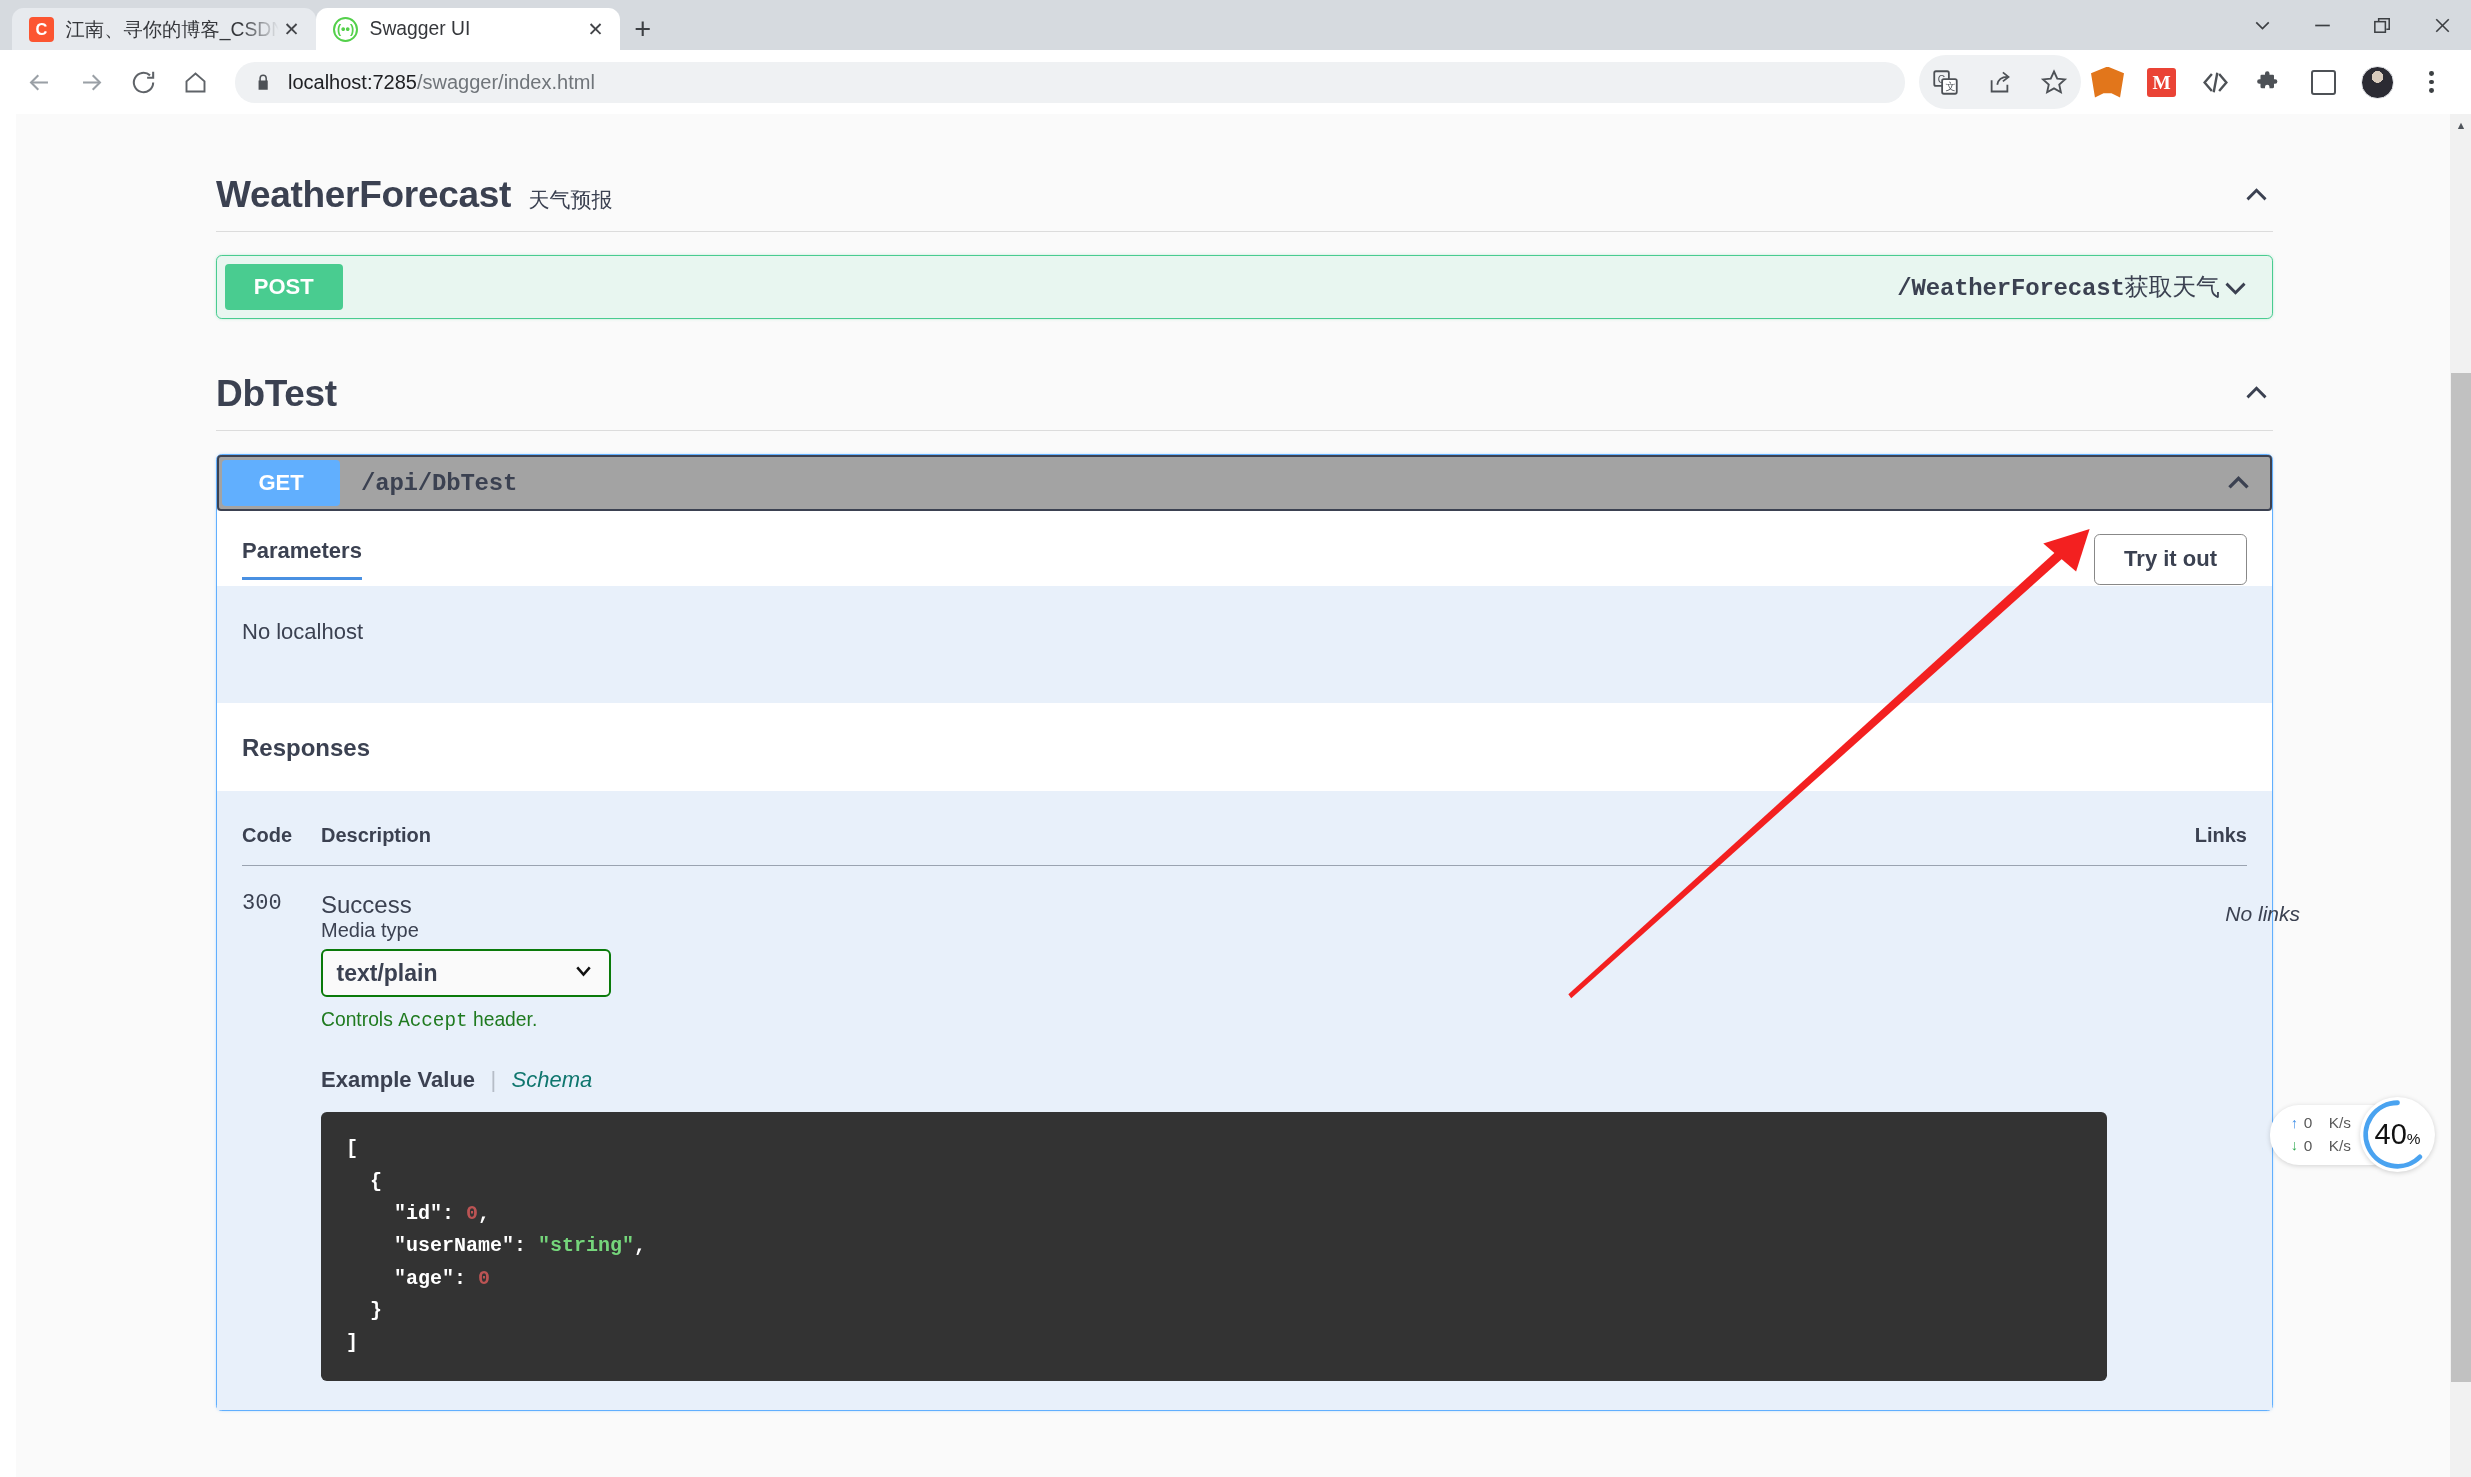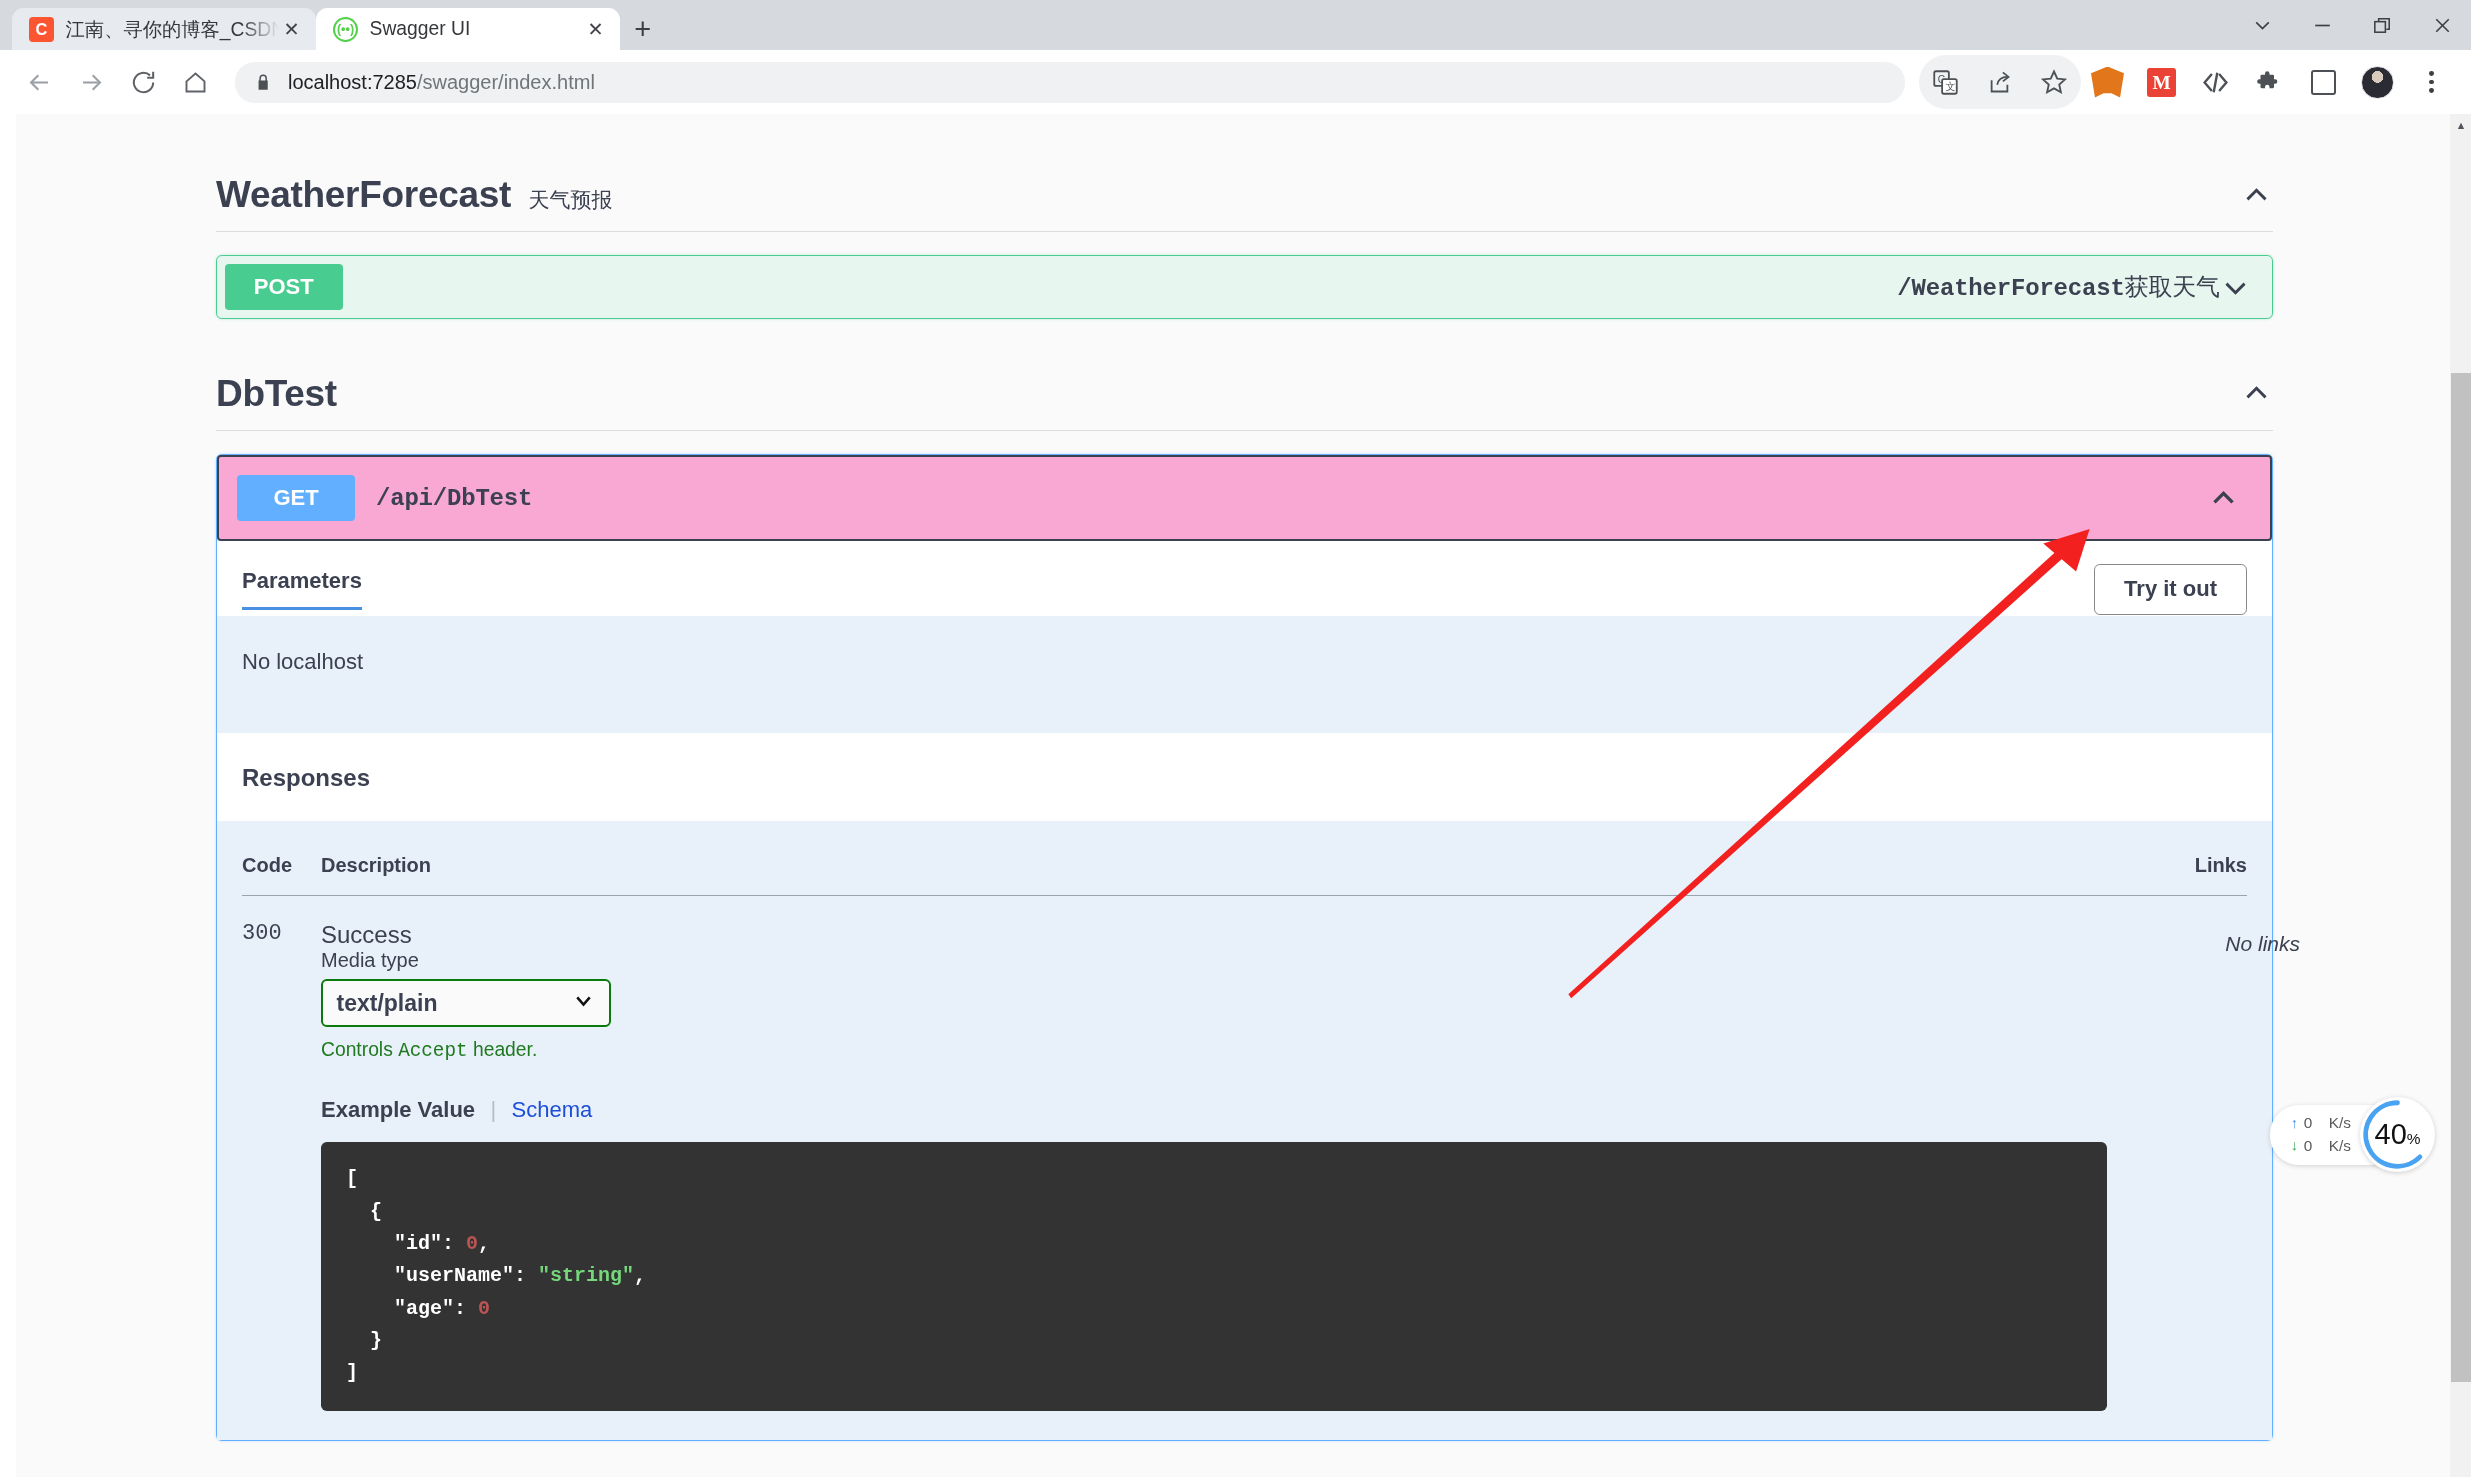--- a/index.html
+++ b/index.html
@@ -138,22 +138,22 @@
     text-align: right;
   }
   .op.get {
     background: #f0f6fd; border-color: #61affe;
     box-shadow: 0 0 2.9px rgba(97,175,254,.35);
   }
   .op-summary {
     display: flex; align-items: center; padding: 7.7px; cursor: pointer;
   }
   .op.get .op-summary {
-    border: 2.9px solid #3b4151; border-radius: 3.9px; background: #f9a8d4;
-    padding: 18px;
+    border: 2.9px solid #3b4151; border-radius: 3.9px; background: #a3a3a3;
+    padding: 3px;
   }
   .method {
     width: 118px; height: 46px; border-radius: 3.9px; color: #fff;
     font-size: 22px; font-weight: bold; display: flex; align-items: center;
     justify-content: center; font-family: "Liberation Sans", sans-serif;
     flex: 0 0 118px;
   }
   .method.post { background: #49cc90; }
   .method.get { background: #61affe; }
   .op-path {
@@ -207,21 +207,21 @@
     width: 290px; height: 48px; border: 2.9px solid #0a7a0a; border-radius: 5.8px;
     background: #fafafa; display: flex; align-items: center;
     justify-content: space-between; padding: 0 13.5px; cursor: pointer;
   }
   .mt-select span { font-size: 23px; font-weight: bold; color: #3b4151; }
   .mt-note { font-size: 19.3px; color: #1f7a1f; margin-top: 11.6px; }
   .mt-note code { font-family: "Liberation Mono", monospace; }
   .ev-row { margin-top: 35px; font-size: 22px; color: #3b4151; display: flex; align-items: center; }
   .ev-row .ev-active { font-weight: bold; }
   .ev-row .sep { color: #b6bdc7; margin: 0 15.4px; }
-  .ev-row .ev-other { color: #1d4ed8; cursor: pointer; }
+  .ev-row .ev-other { color: #0f766e; cursor: pointer; font-style: italic; }
   .code-block {
     margin-top: 19.3px; background: #333333; border-radius: 5.8px;
     padding: 21px 25px; font-family: "Liberation Mono", monospace;
     font-size: 20px; line-height: 1.62; color: #ffffff; white-space: pre;
     width: 1786px; font-weight: bold;
   }
   .c-num { color: #bc5454; }
   .c-str { color: #75d67b; }
   .op-bottom-pad { height: 29px; }
 

